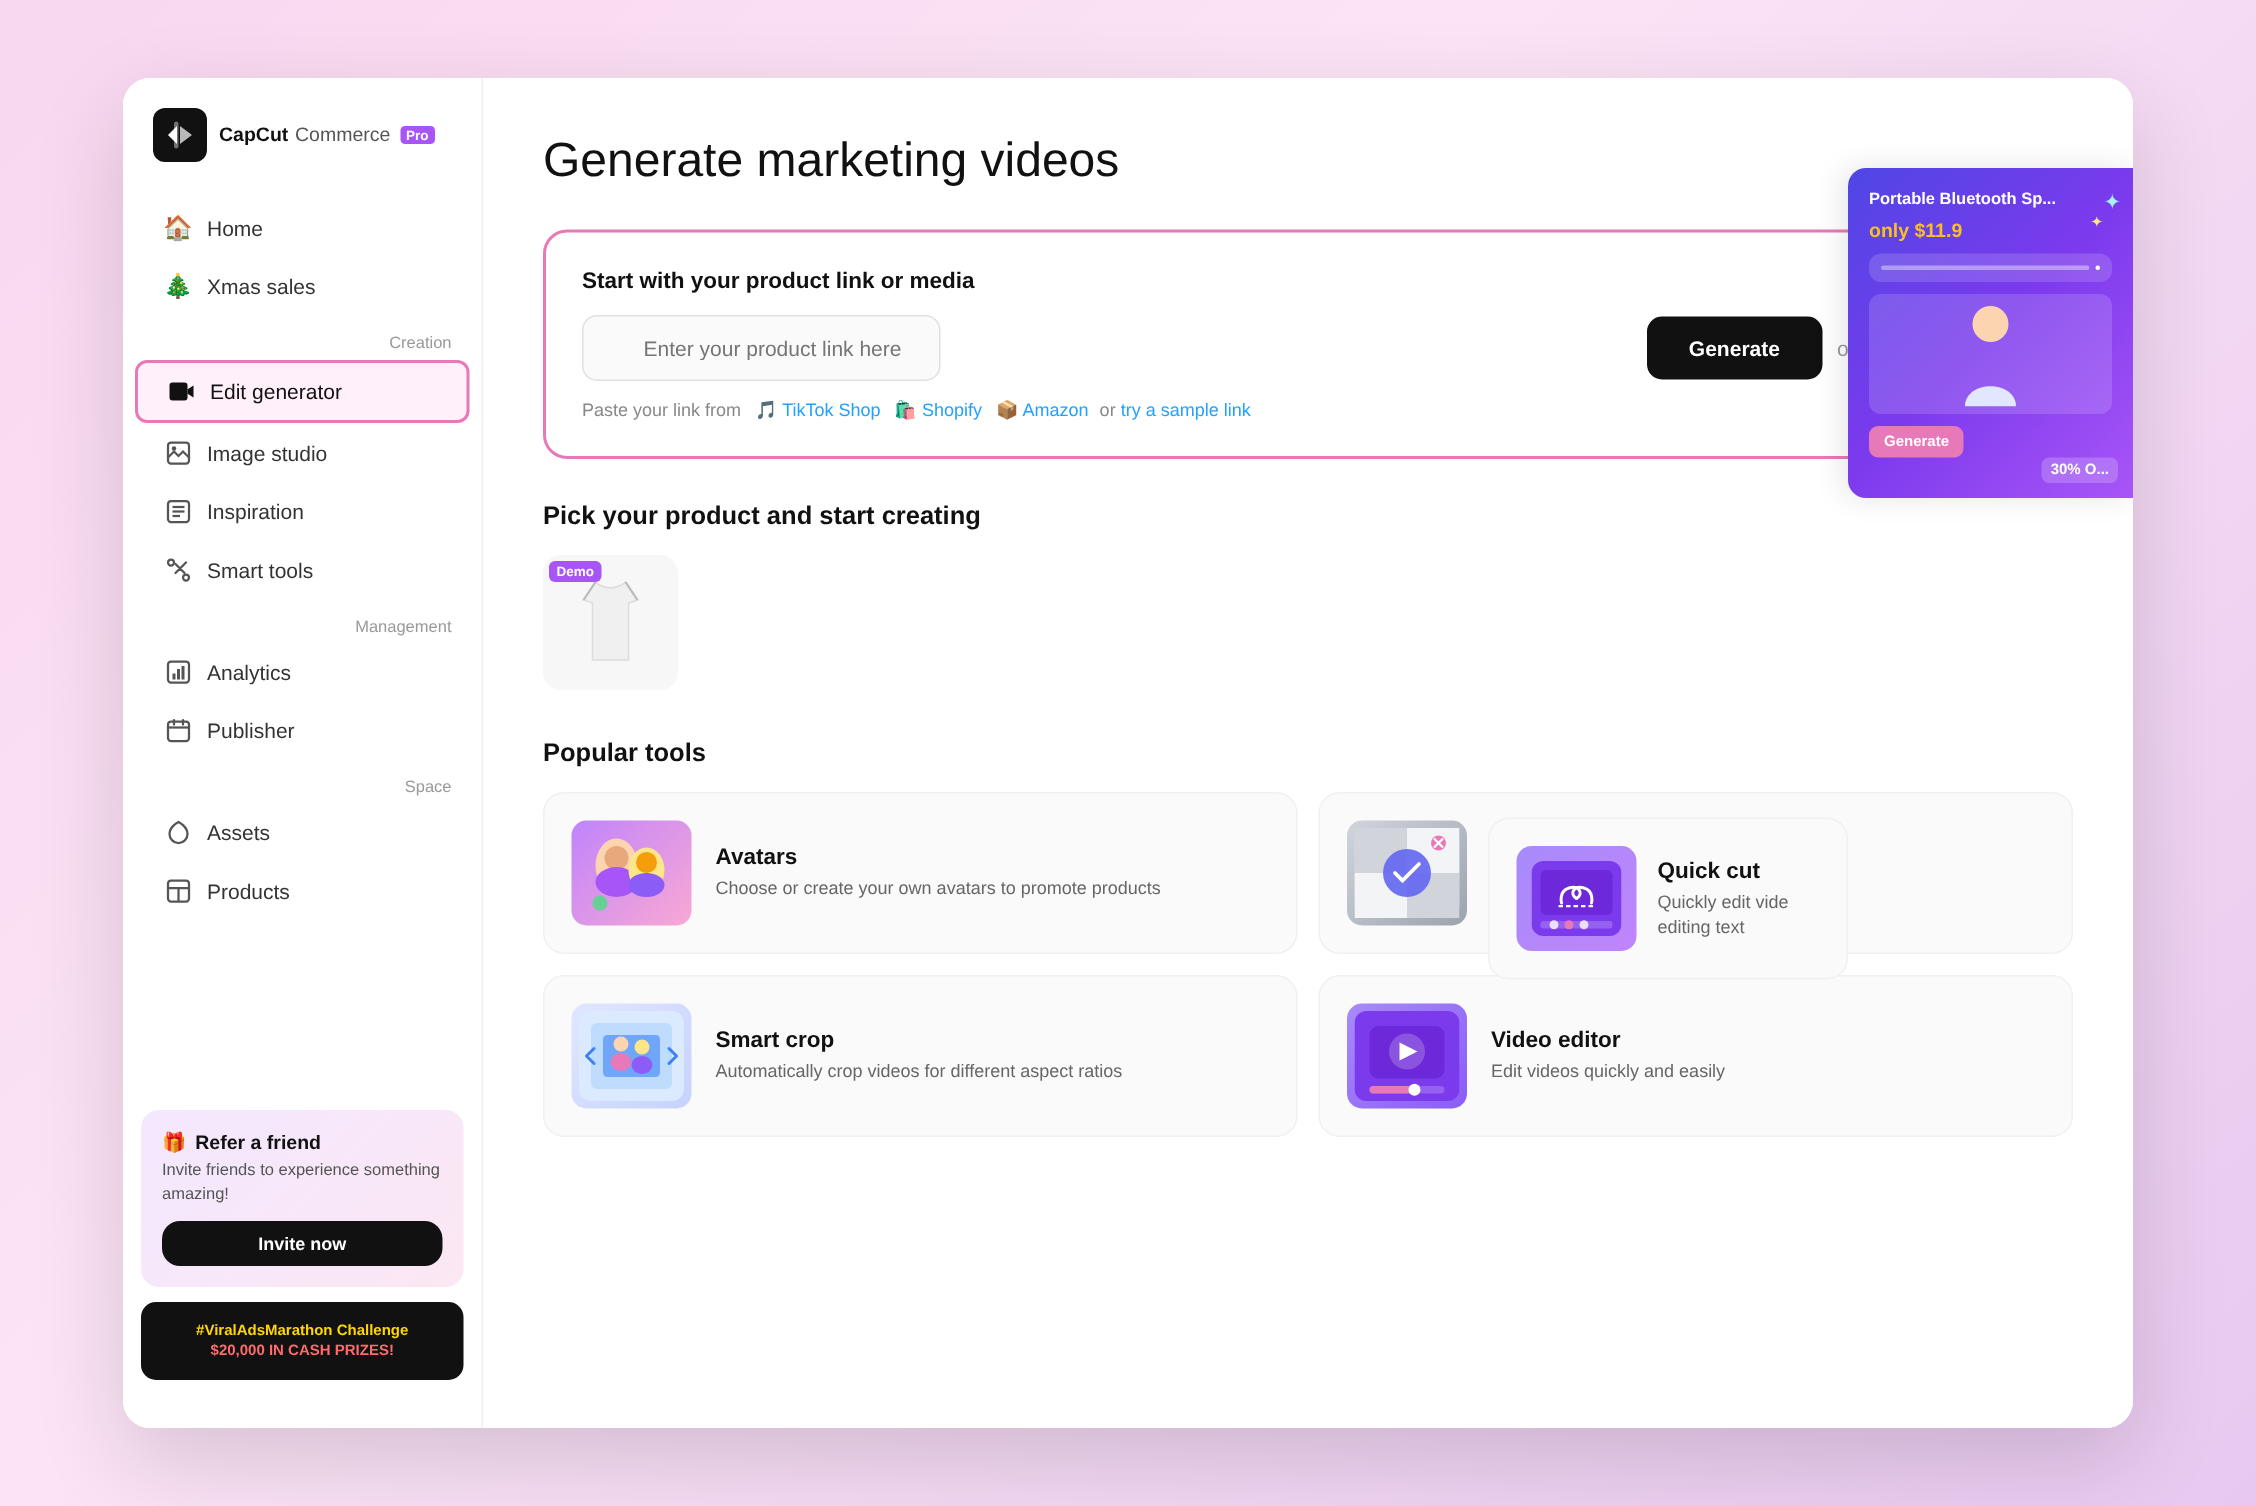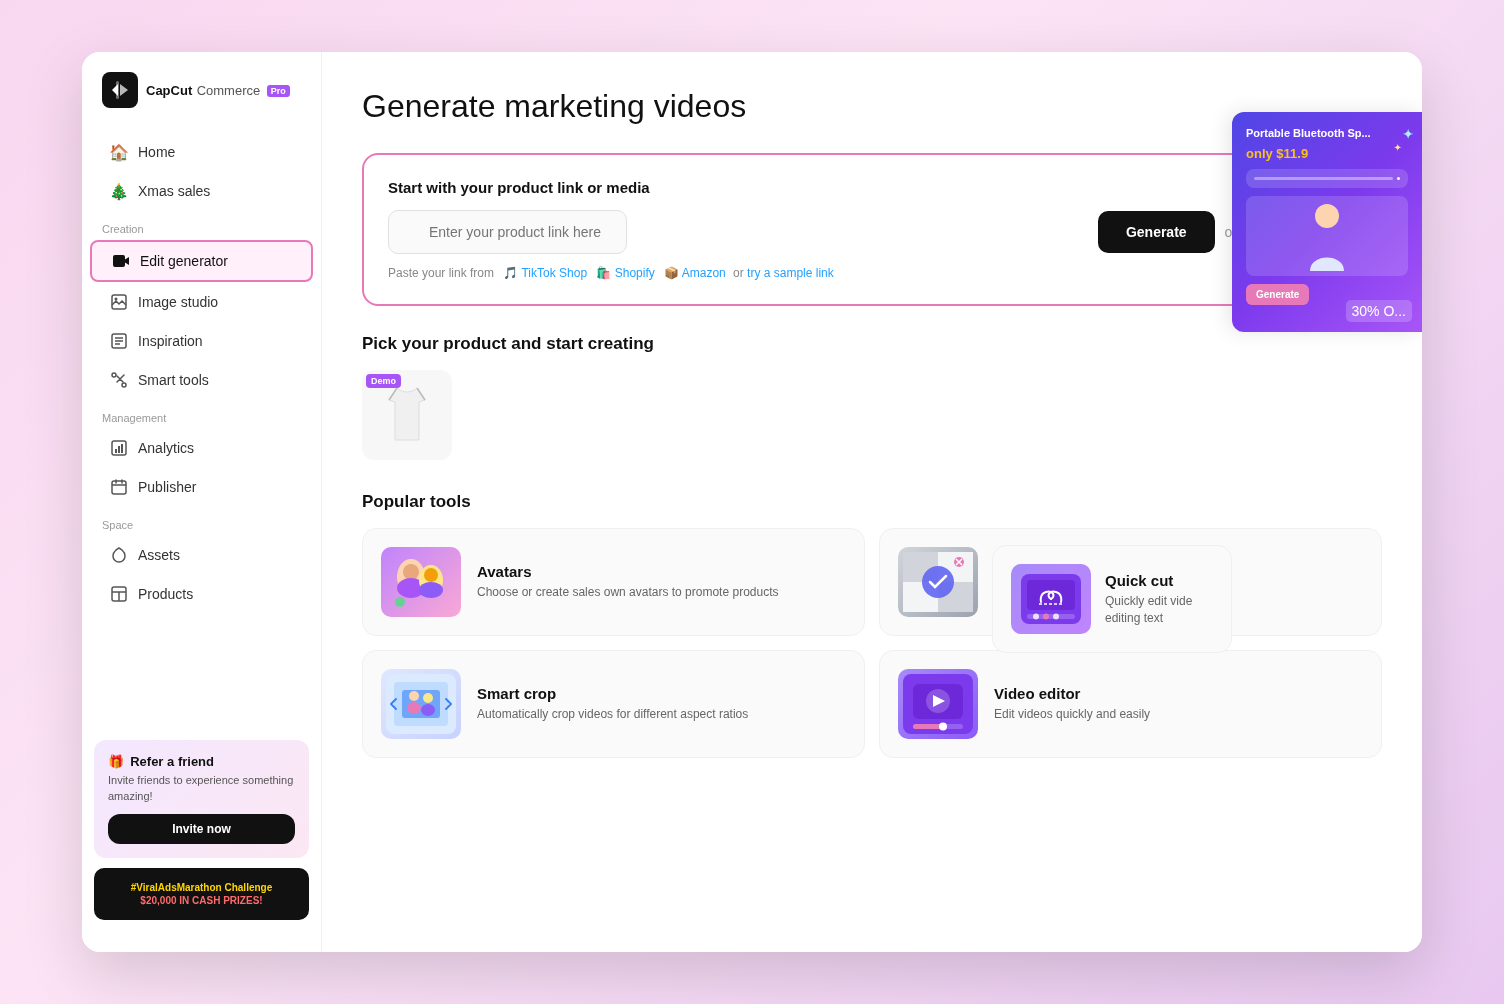--- a/index.html
+++ b/index.html
@@ -86,20 +86,21 @@
       display: flex;
       align-items: center;
       justify-content: center;
       font-size: 16px;
     }
     .section-label {
       font-size: 11px;
       color: #999;
       padding: 12px 20px 4px 20px;
       font-weight: 500;
+      text-align: right;
     }
     .xmas-icon { color: #22c55e; font-size: 16px; }
     .sidebar-bottom {
       padding: 12px;
     }
     .refer-card {
       background: linear-gradient(135deg, #f3e8ff, #fce7f3);
       border-radius: 12px;
       padding: 14px;
       margin-bottom: 10px;
@@ -531,21 +532,21 @@
             <circle cx="25" cy="20" r="8" fill="#e8a87c"></circle>
             <ellipse cx="25" cy="36" rx="14" ry="10" fill="#a855f7"></ellipse>
             <ellipse cx="45" cy="28" rx="12" ry="15" fill="#fde68a"></ellipse>
             <circle cx="45" cy="23" r="7" fill="#f59e0b"></circle>
             <ellipse cx="45" cy="38" rx="12" ry="8" fill="#8b5cf6"></ellipse>
             <circle cx="14" cy="50" r="5" fill="#4ade80" opacity="0.8"></circle>
           </svg>
         </div>
         <div class="tool-info">
           <div class="tool-name">Avatars</div>
-          <div class="tool-desc">Choose or create sales own avatars to promote products</div>
+          <div class="tool-desc">Choose or create your own avatars to promote products</div>
         </div>
       </div>
 
       <div class="tool-card">
         <div class="tool-thumb tool-thumb-bg">
           <svg width="70" height="60" viewBox="0 0 70 60" xmlns="http://www.w3.org/2000/svg">
             <rect width="70" height="60" rx="8" fill="#e5e7eb"></rect>
             <rect x="0" y="0" width="35" height="30" fill="#d1d5db"></rect>
             <rect x="35" y="30" width="35" height="30" fill="#d1d5db"></rect>
             <rect x="0" y="30" width="35" height="30" fill="#f3f4f6"></rect>
@@ -622,21 +623,21 @@
       
       <div style="background:rgba(255,255,255,0.15);border-radius:8px;height:80px;display:flex;align-items:center;justify-content:center;margin-bottom:8px;">
         <svg width="50" height="70" viewBox="0 0 50 70" fill="none">
           <circle cx="25" cy="15" r="12" fill="#fcd5b0"></circle>
           <path d="M8 70C8 52 42 52 42 70" fill="#e0e7ff"></path>
         </svg>
       </div>
 
       <button style="background:#e879b8;color:#fff;border:none;border-radius:6px;padding:5px 10px;font-size:10px;font-weight:600;cursor:pointer;margin-bottom:8px;">Generate</button>
 
-      <div style="position:absolute;bottom:10px;right:10px;background:rgba(255,255,255,0.2);border-radius:5px;padding:3px 6px;font-size:14px;font-weight:400;margin-left:36px;">30% O...</div>
+      <div style="position:absolute;bottom:10px;right:10px;background:rgba(255,255,255,0.2);border-radius:5px;padding:3px 6px;font-size:10px;font-weight:700;margin-left:36px;">30% O...</div>
     </div>
 
     <div style="position:absolute;top:14px;right:8px;color:#a5f3fc;font-size:14px;">✦</div>
     <div style="position:absolute;top:30px;right:20px;color:#fde68a;font-size:10px;">✦</div>
   </div>
 
   <div style="position:absolute;right:190px;top:493px;width:240px;background:#fafafa;border:1.5px solid #f0f0f0;border-radius:14px;padding:18px;display:flex;align-items:center;gap:14px;">
     <div style="width:80px;height:70px;border-radius:10px;background:linear-gradient(135deg,#a78bfa,#c084fc);flex-shrink:0;display:flex;align-items:center;justify-content:center;">
       <svg width="60" height="50" viewBox="0 0 60 50" xmlns="http://www.w3.org/2000/svg">
         <rect width="60" height="50" rx="8" fill="#7c3aed"></rect>

